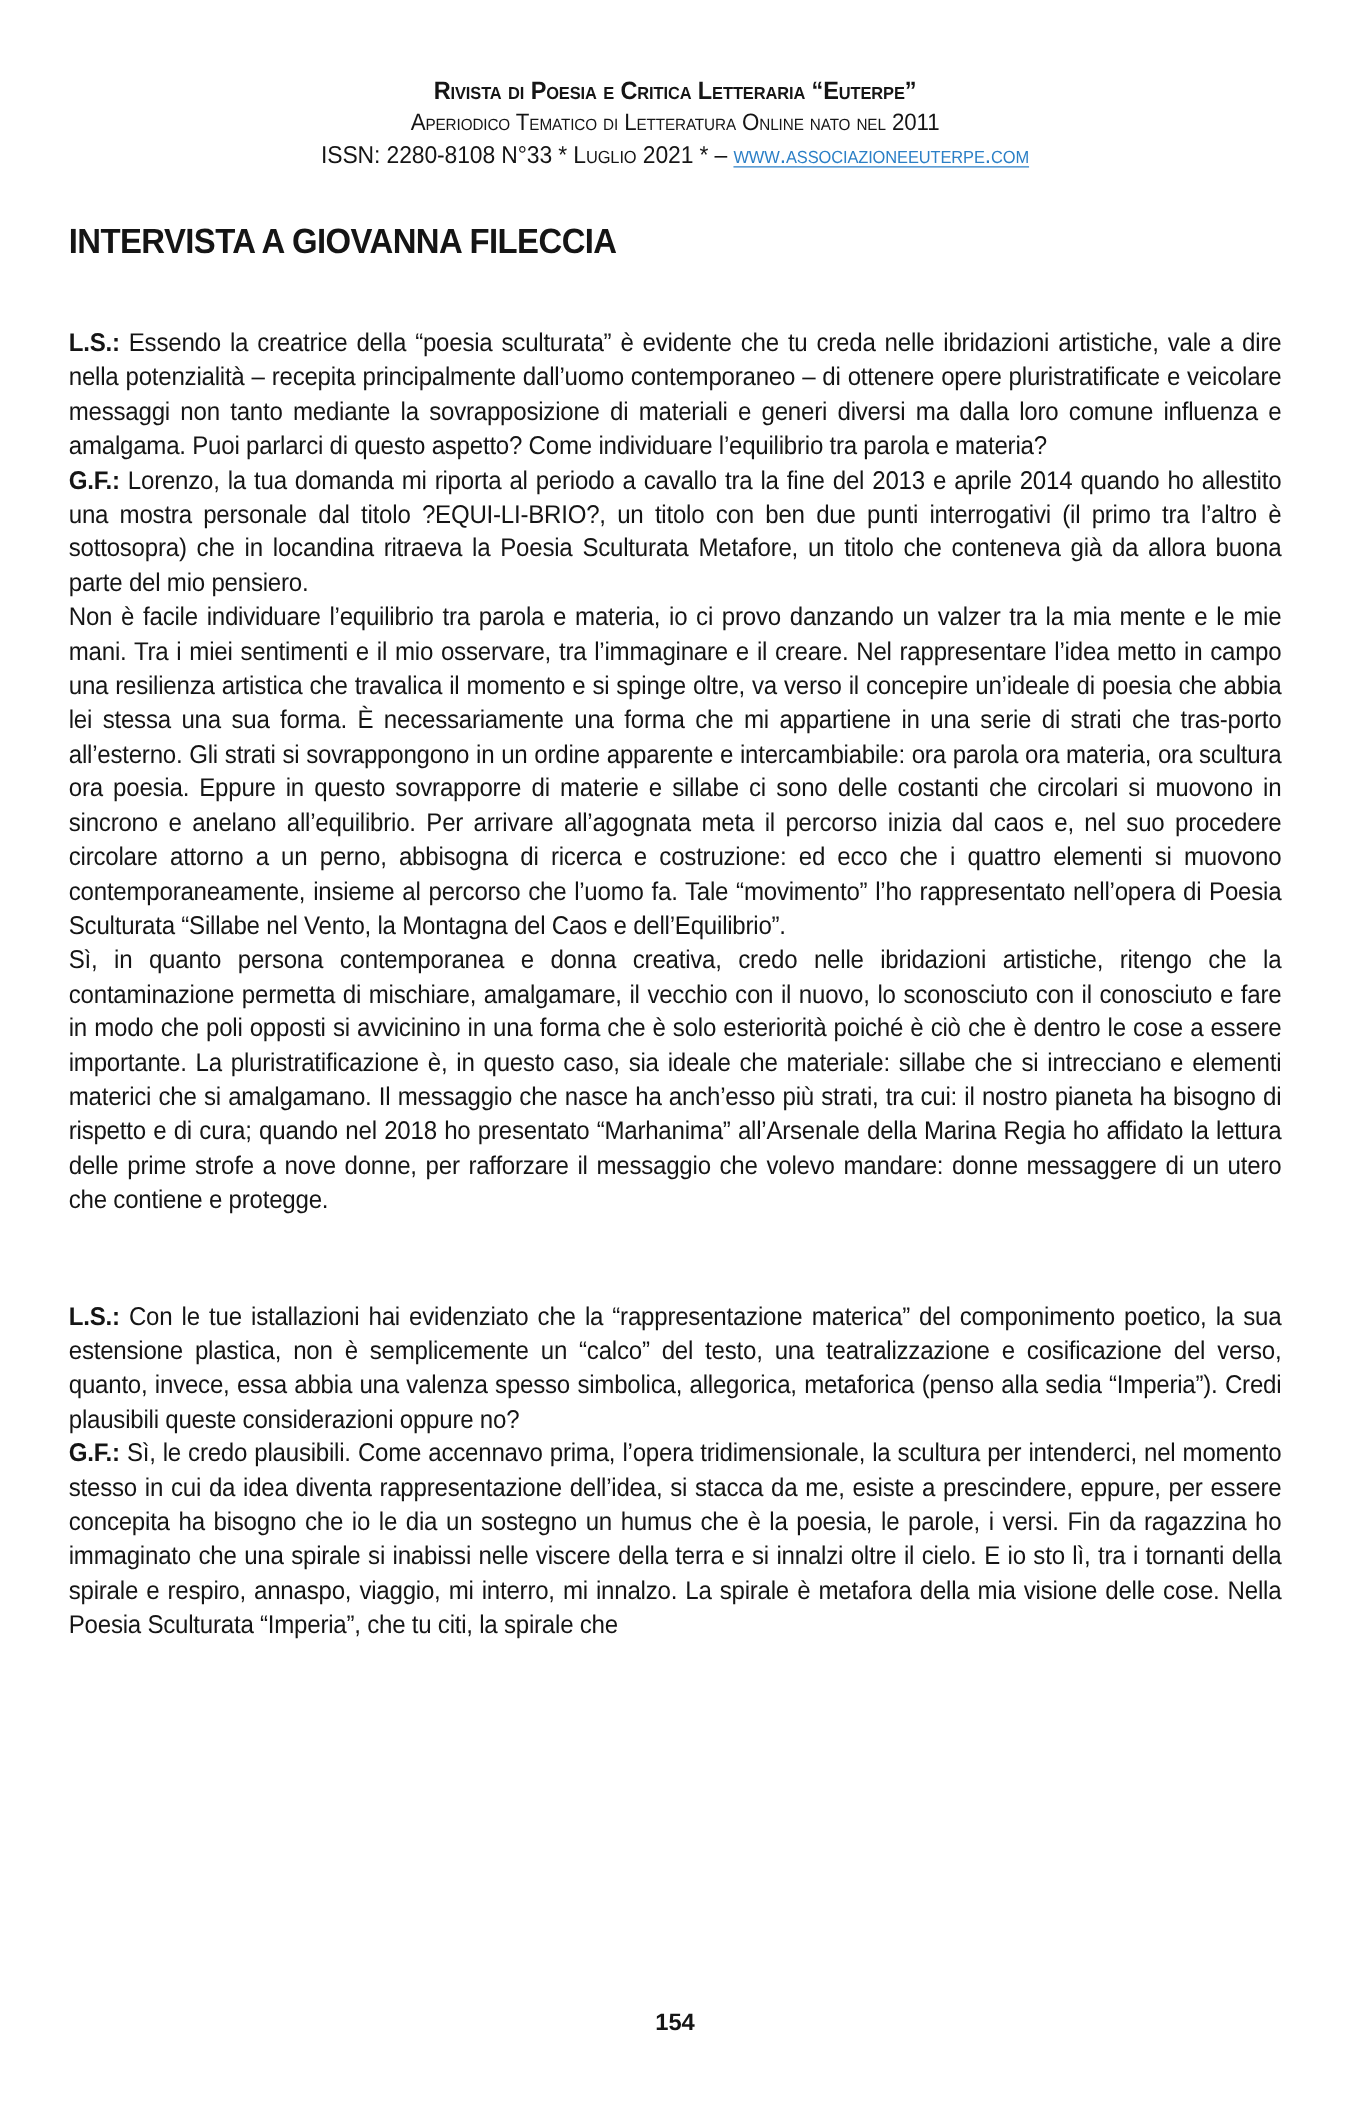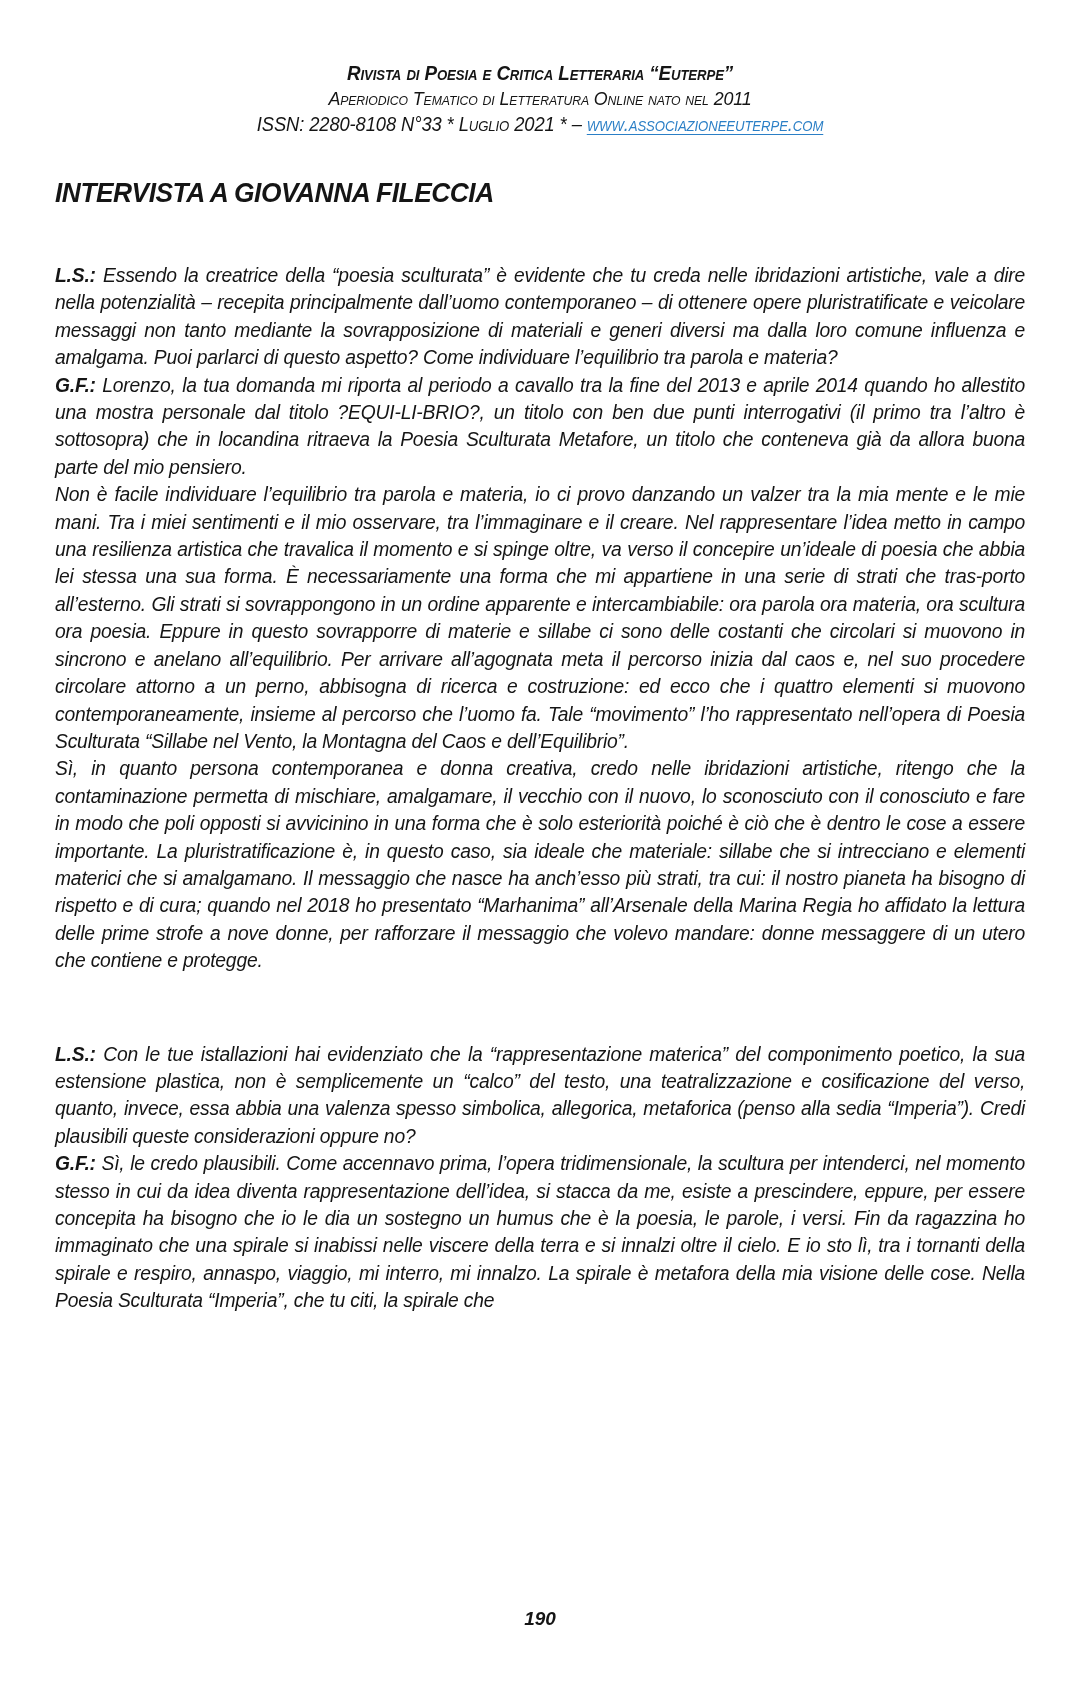--- a/index.html
+++ b/index.html
@@ -12,21 +12,20 @@
     height: 1697px;
     position: relative;
     overflow: hidden;
     font-family: "Liberation Sans", "DejaVu Sans", sans-serif;
     color: #151515;
   }
   .page {
     position: relative;
     padding: 60px 81px 0 55px;
     height: 1637px;
-    font-style: italic;
   }
   
   .condensed {
     transform: scaleX(0.94);
     transform-origin: top left;
     width: 1032px;
     letter-spacing: -0.2px;
   }
   .doc-header {
     text-align: center;
@@ -108,14 +107,14 @@
     <p class="para"><strong class="speaker">L.S.: </strong>Essendo la creatrice della “poesia sculturata” è evidente che tu creda nelle ibridazioni artistiche, vale a dire nella potenzialità – recepita principalmente dall’uomo contemporaneo – di ottenere opere pluristratificate e veicolare messaggi non tanto mediante la sovrapposizione di materiali e generi diversi ma dalla loro comune influenza e amalgama. Puoi parlarci di questo aspetto? Come individuare l’equilibrio tra parola e materia?</p>
         <p class="para"><strong class="speaker">G.F.: </strong>Lorenzo, la tua domanda mi riporta al periodo a cavallo tra la fine del 2013 e aprile 2014 quando ho allestito una mostra personale dal titolo ?EQUI-LI-BRIO?, un titolo con ben due punti interrogativi (il primo tra l’altro è sottosopra) che in locandina ritraeva la Poesia Sculturata Metafore, un titolo che conteneva già da allora buona parte del mio pensiero.</p>
         <p class="para">Non è facile individuare l’equilibrio tra parola e materia, io ci provo danzando un valzer tra la mia mente e le mie mani. Tra i miei sentimenti e il mio osservare, tra l’immaginare e il creare. Nel rappresentare l’idea metto in campo una resilienza artistica che travalica il momento e si spinge oltre, va verso il concepire un’ideale di poesia che abbia lei stessa una sua forma. È necessariamente una forma che mi appartiene in una serie di strati che tras-porto all’esterno. Gli strati si sovrappongono in un ordine apparente e intercambiabile: ora parola ora materia, ora scultura ora poesia. Eppure in questo sovrapporre di materie e sillabe ci sono delle costanti che circolari si muovono in sincrono e anelano all’equilibrio. Per arrivare all’agognata meta il percorso inizia dal caos e, nel suo procedere circolare attorno a un perno, abbisogna di ricerca e costruzione: ed ecco che i quattro elementi si muovono contemporaneamente, insieme al percorso che l’uomo fa. Tale “movimento” l’ho rappresentato nell’opera di Poesia Sculturata “Sillabe nel Vento, la Montagna del Caos e dell’Equilibrio”.</p>
         <p class="para">Sì, in quanto persona contemporanea e donna creativa, credo nelle ibridazioni artistiche, ritengo che la contaminazione permetta di mischiare, amalgamare, il vecchio con il nuovo, lo sconosciuto con il conosciuto e fare in modo che poli opposti si avvicinino in una forma che è solo esteriorità poiché è ciò che è dentro le cose a essere importante. La pluristratificazione è, in questo caso, sia ideale che materiale: sillabe che si intrecciano e elementi materici che si amalgamano. Il messaggio che nasce ha anch’esso più strati, tra cui: il nostro pianeta ha bisogno di rispetto e di cura; quando nel 2018 ho presentato “Marhanima” all’Arsenale della Marina Regia ho affidato la lettura delle prime strofe a nove donne, per rafforzare il messaggio che volevo mandare: donne messaggere di un utero che contiene e protegge.</p>
         <p class="para gap-before"><strong class="speaker">L.S.: </strong>Con le tue istallazioni hai evidenziato che la “rappresentazione materica” del componimento poetico, la sua estensione plastica, non è semplicemente un “calco” del testo, una teatralizzazione e cosificazione del verso, quanto, invece, essa abbia una valenza spesso simbolica, allegorica, metaforica (penso alla sedia “Imperia”). Credi plausibili queste considerazioni oppure no?</p>
         <p class="para"><strong class="speaker">G.F.: </strong>Sì, le credo plausibili. Come accennavo prima, l’opera tridimensionale, la scultura per intenderci, nel momento stesso in cui da idea diventa rappresentazione dell’idea, si stacca da me, esiste a prescindere, eppure, per essere concepita ha bisogno che io le dia un sostegno un humus che è la poesia, le parole, i versi. Fin da ragazzina ho immaginato che una spirale si inabissi nelle viscere della terra e si innalzi oltre il cielo. E io sto lì, tra i tornanti della spirale e respiro, annaspo, viaggio, mi interro, mi innalzo. La spirale è metafora della mia visione delle cose. Nella Poesia Sculturata “Imperia”, che tu citi, la spirale che</p>
       </div>
 
   </div>
 
-  <div class="page-footer">190</div>
+  <div class="page-footer">154</div>
 </div>
 
 </body></html>

